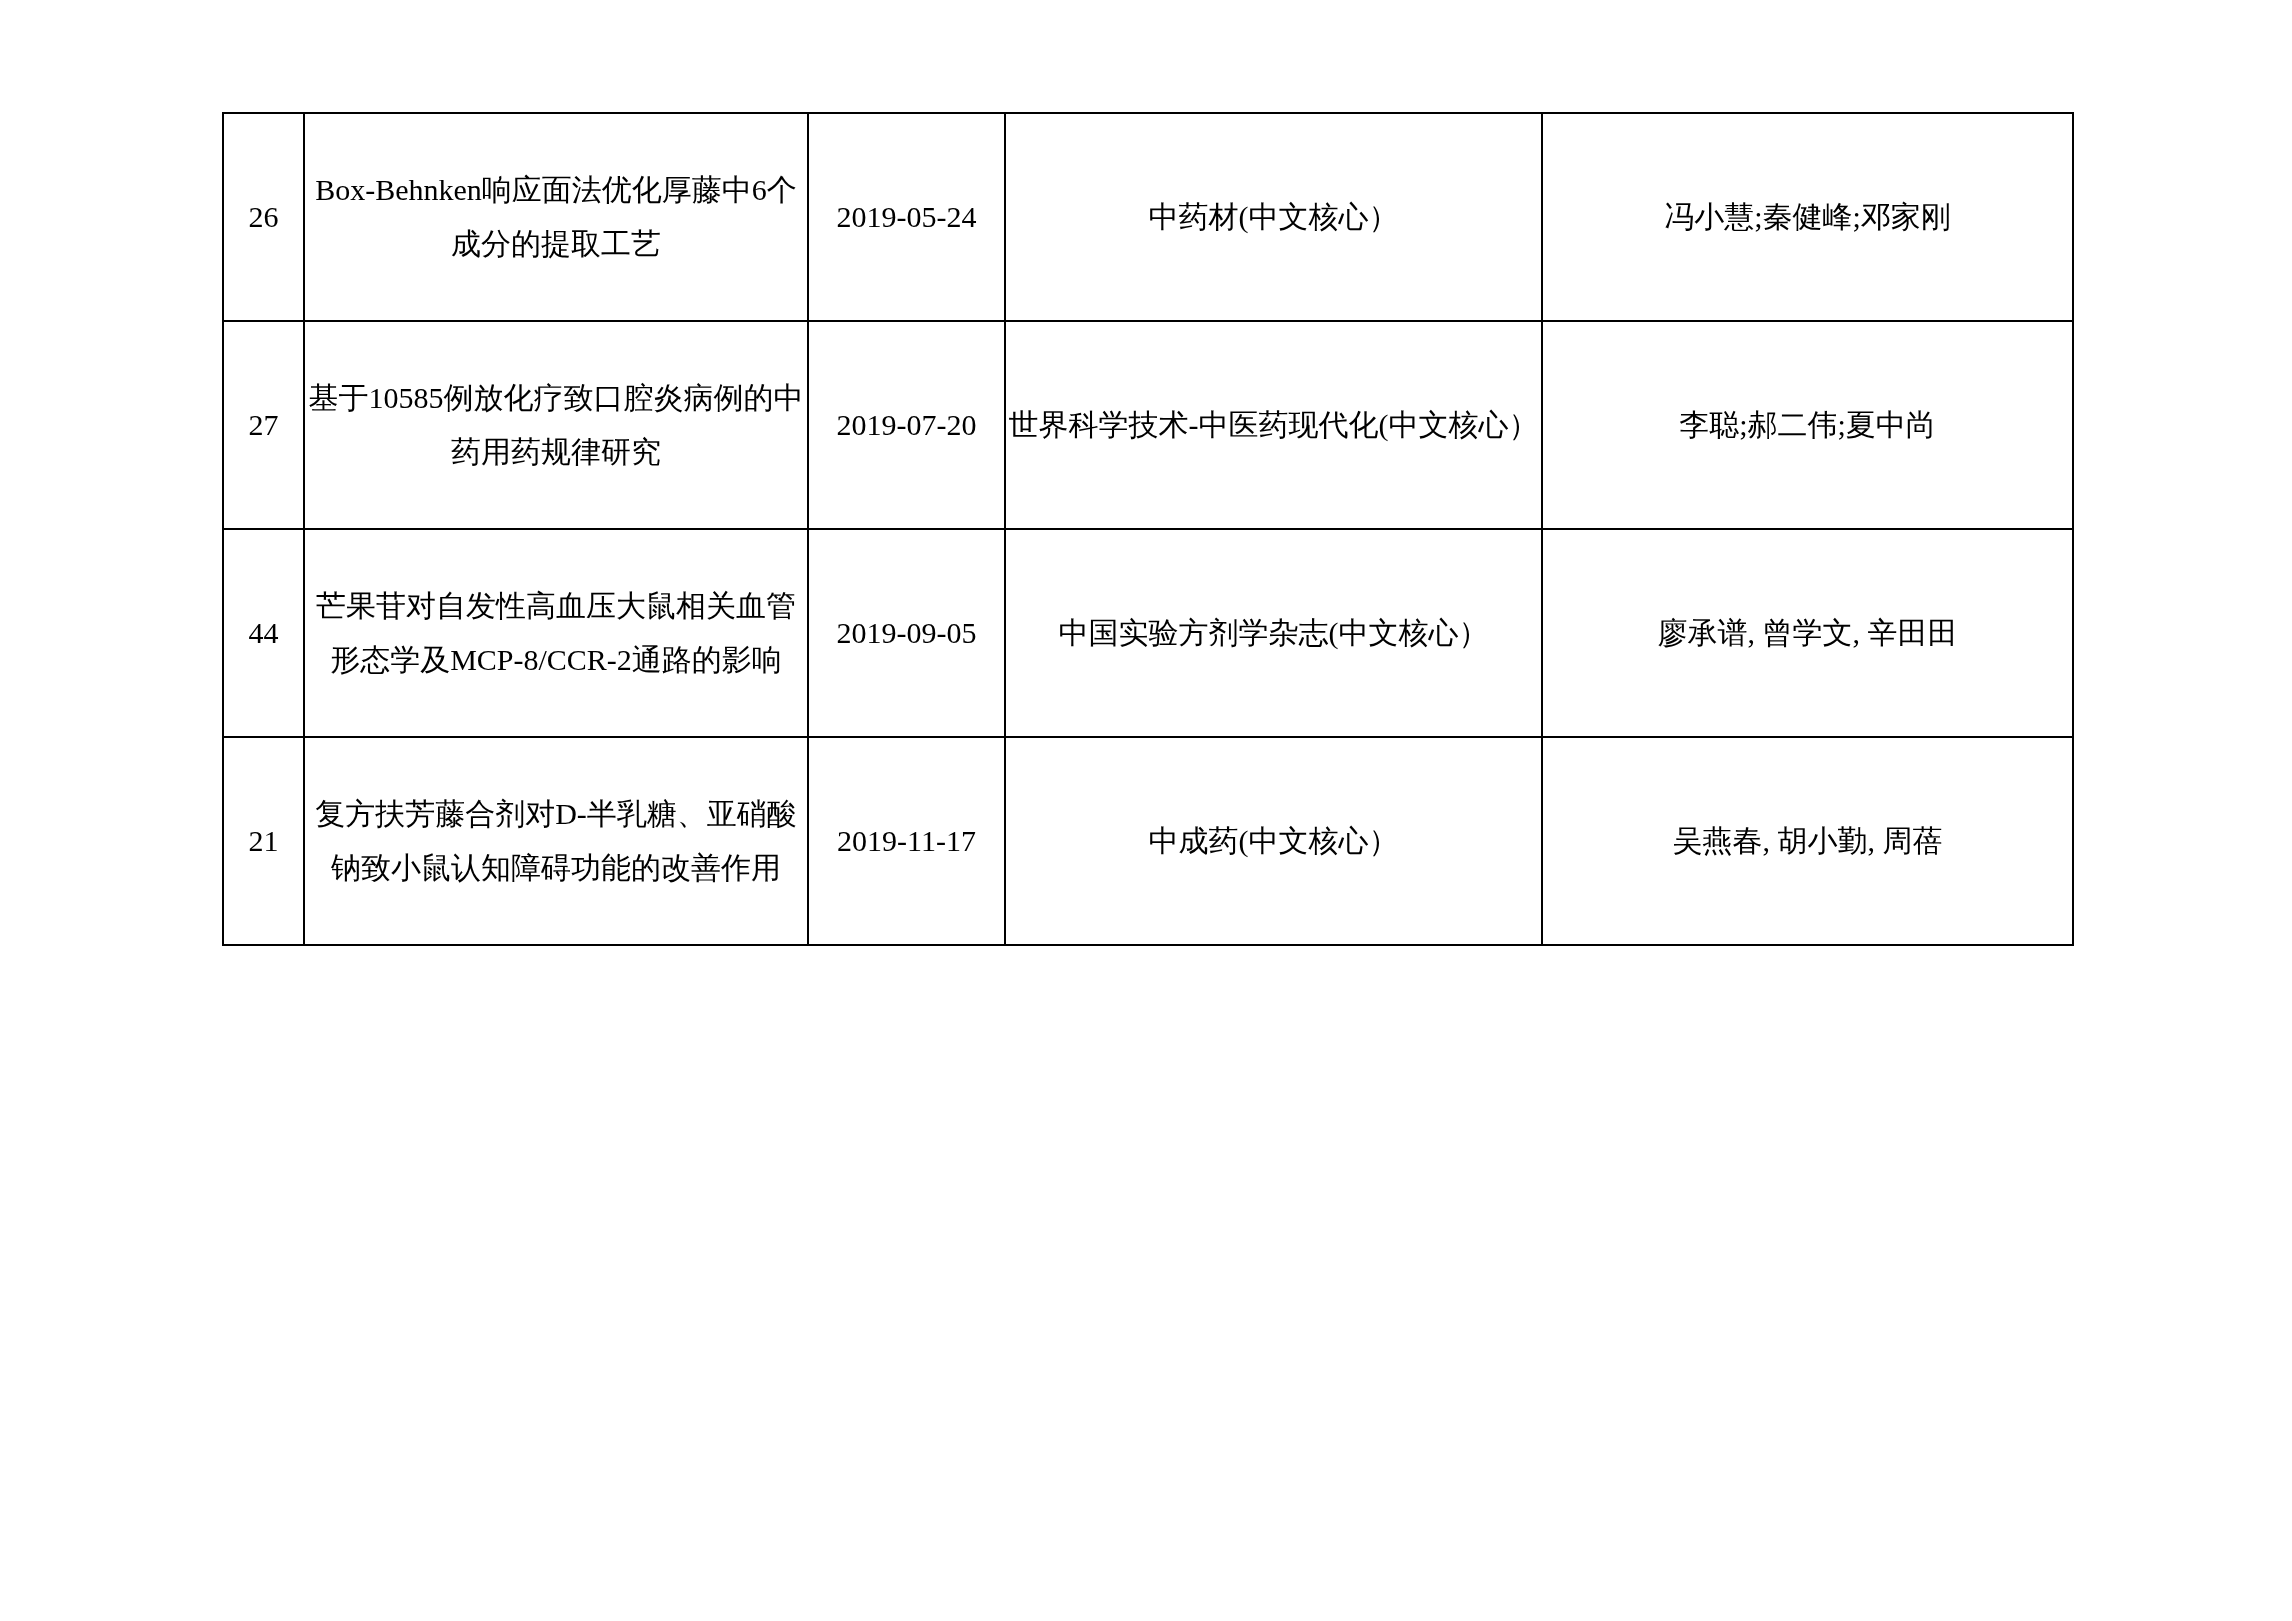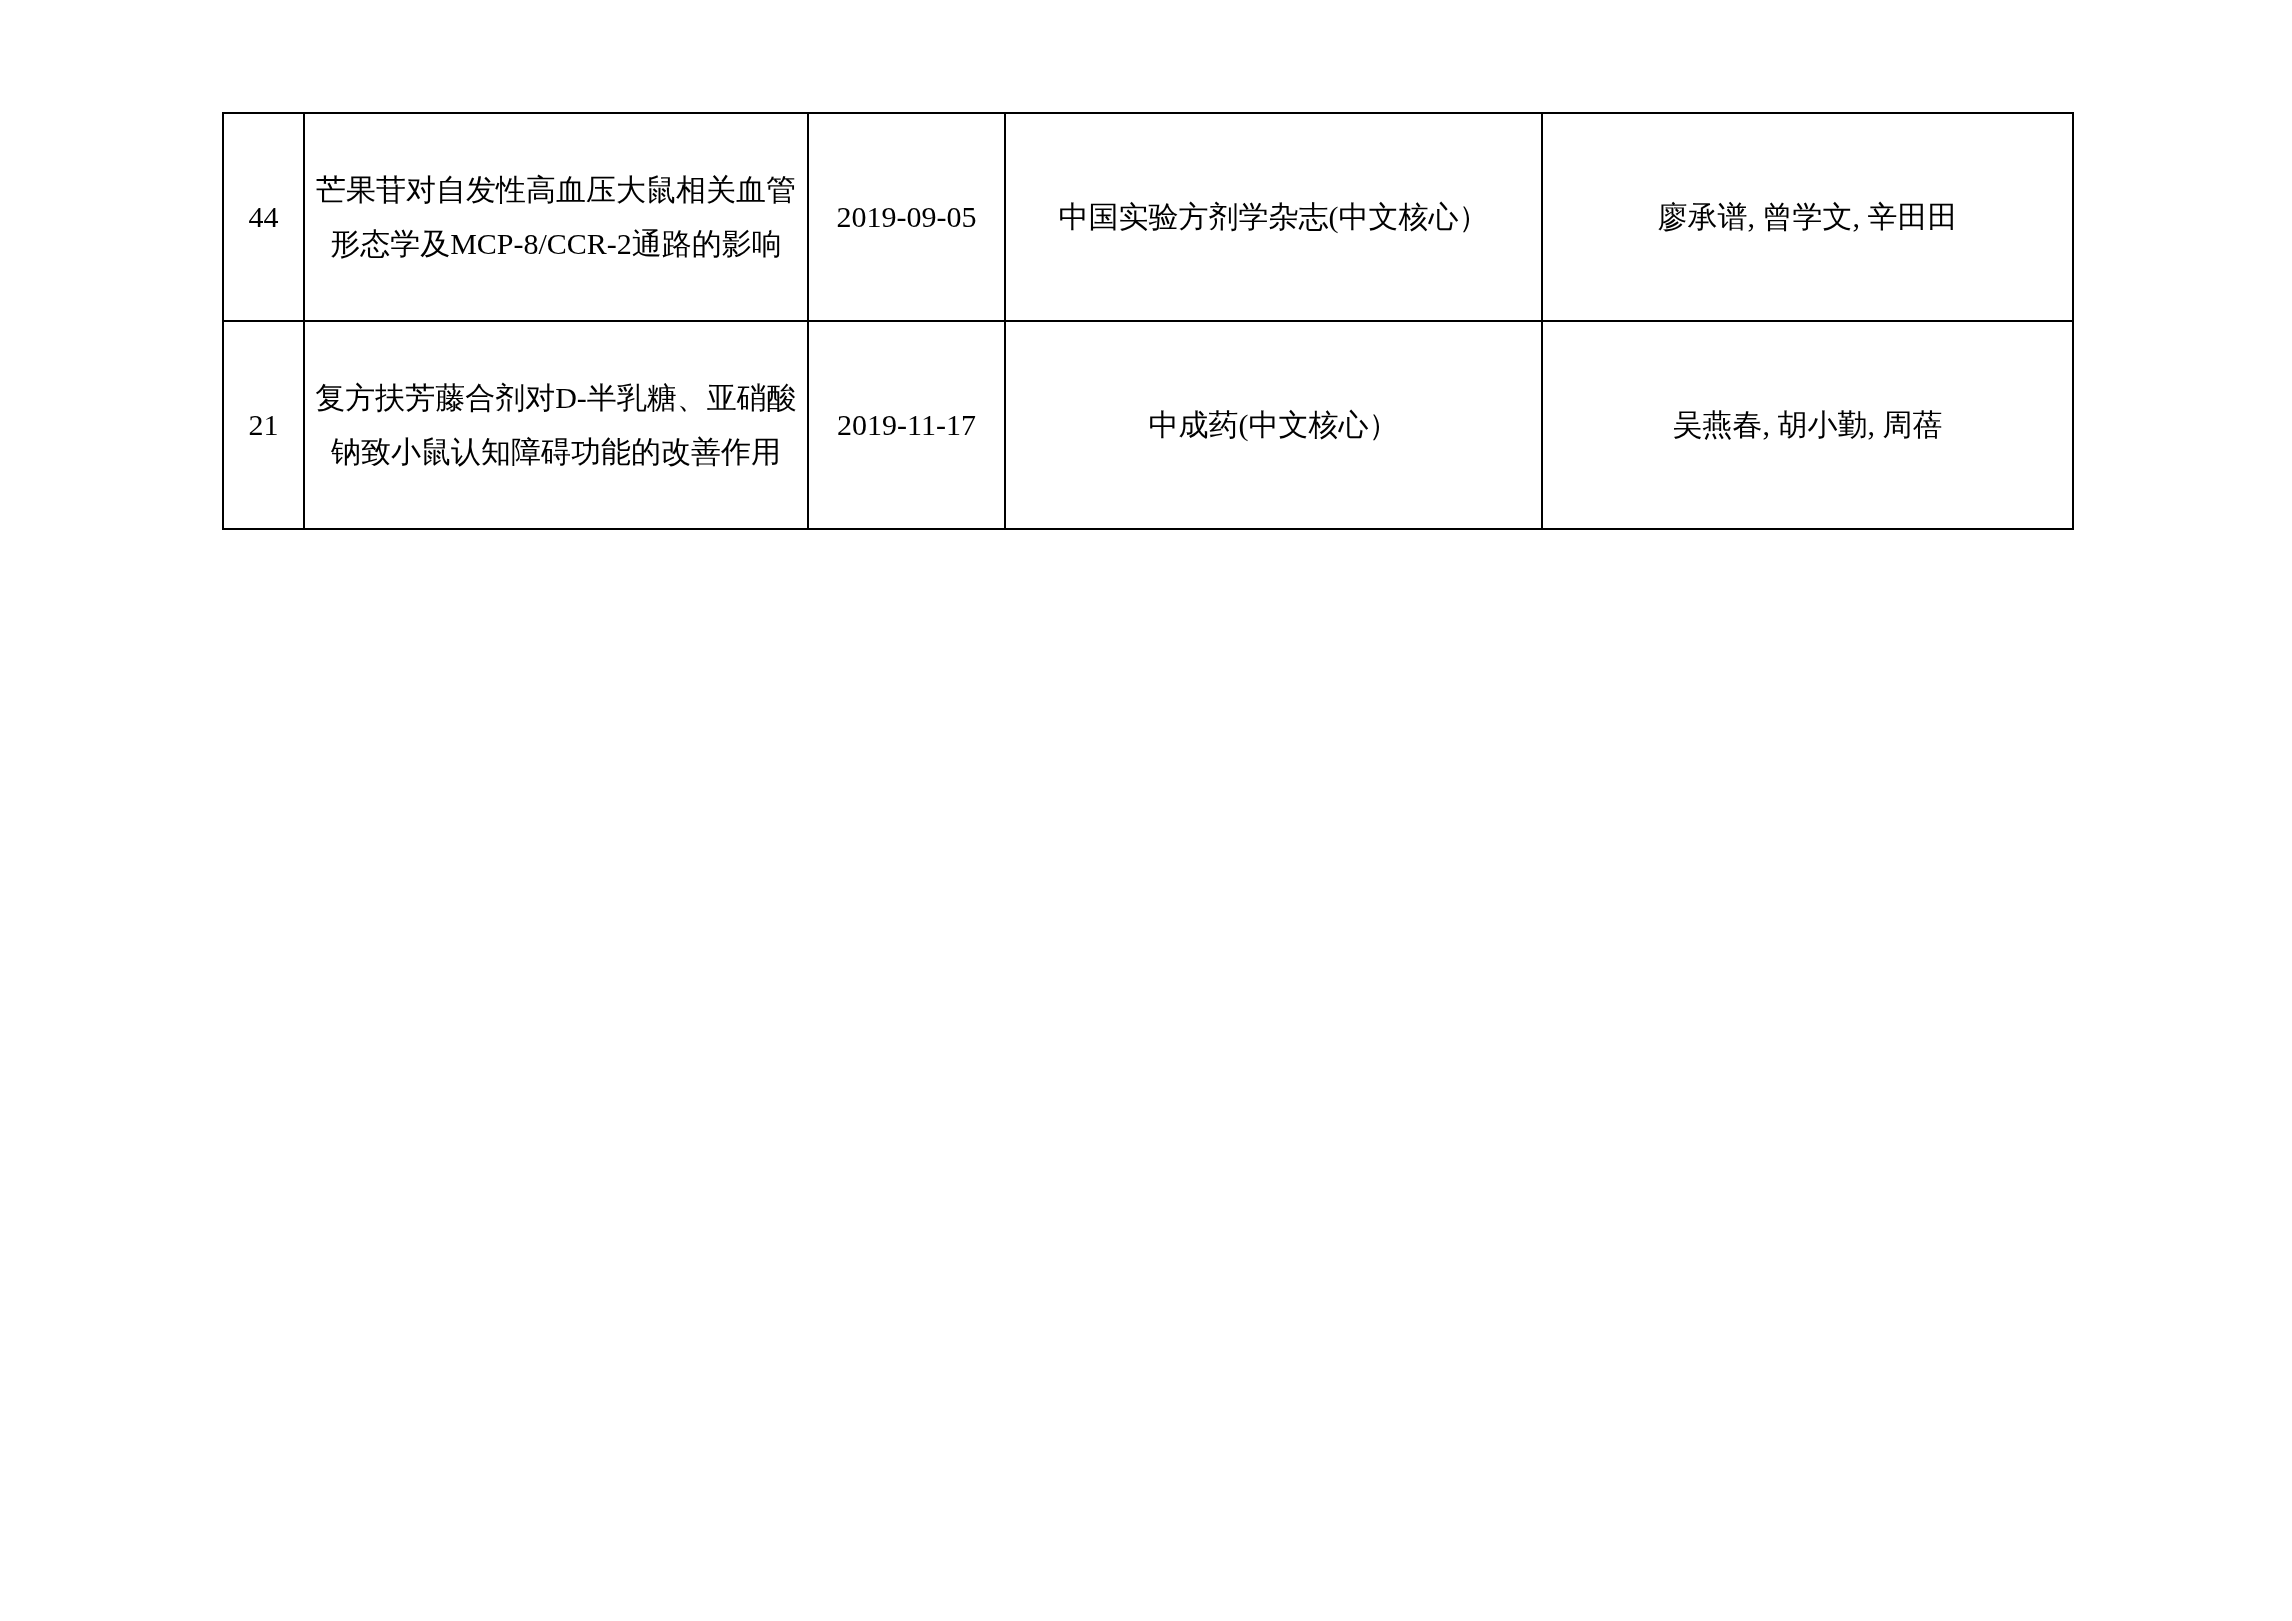--- a/index.html
+++ b/index.html
@@ -56,20 +56,34 @@
   <table class="pub-table">
     <colgroup>
       <col class="c-no">
       <col class="c-title">
       <col class="c-date">
       <col class="c-journal">
       <col class="c-authors">
     </colgroup>
     <tbody>
       <tr>
+        <td class="col-no">26</td>
+        <td class="col-title">Box-Behnken响应面法优化厚藤中6个成分的提取工艺</td>
+        <td class="col-date">2019-05-24</td>
+        <td class="col-journal">中药材(中文核心）</td>
+        <td class="col-authors">冯小慧;秦健峰;邓家刚</td>
+      </tr>
+      <tr>
+        <td class="col-no">27</td>
+        <td class="col-title">基于10585例放化疗致口腔炎病例的中药用药规律研究</td>
+        <td class="col-date">2019-07-20</td>
+        <td class="col-journal">世界科学技术-中医药现代化(中文核心）</td>
+        <td class="col-authors">李聪;郝二伟;夏中尚</td>
+      </tr>
+      <tr>
         <td class="col-no">44</td>
         <td class="col-title">芒果苷对自发性高血压大鼠相关血管形态学及MCP-8/CCR-2通路的影响</td>
         <td class="col-date">2019-09-05</td>
         <td class="col-journal">中国实验方剂学杂志(中文核心）</td>
         <td class="col-authors">廖承谱, 曾学文, 辛田田</td>
       </tr>
       <tr>
         <td class="col-no">21</td>
         <td class="col-title">复方扶芳藤合剂对D-半乳糖、亚硝酸钠致小鼠认知障碍功能的改善作用</td>
         <td class="col-date">2019-11-17</td>

